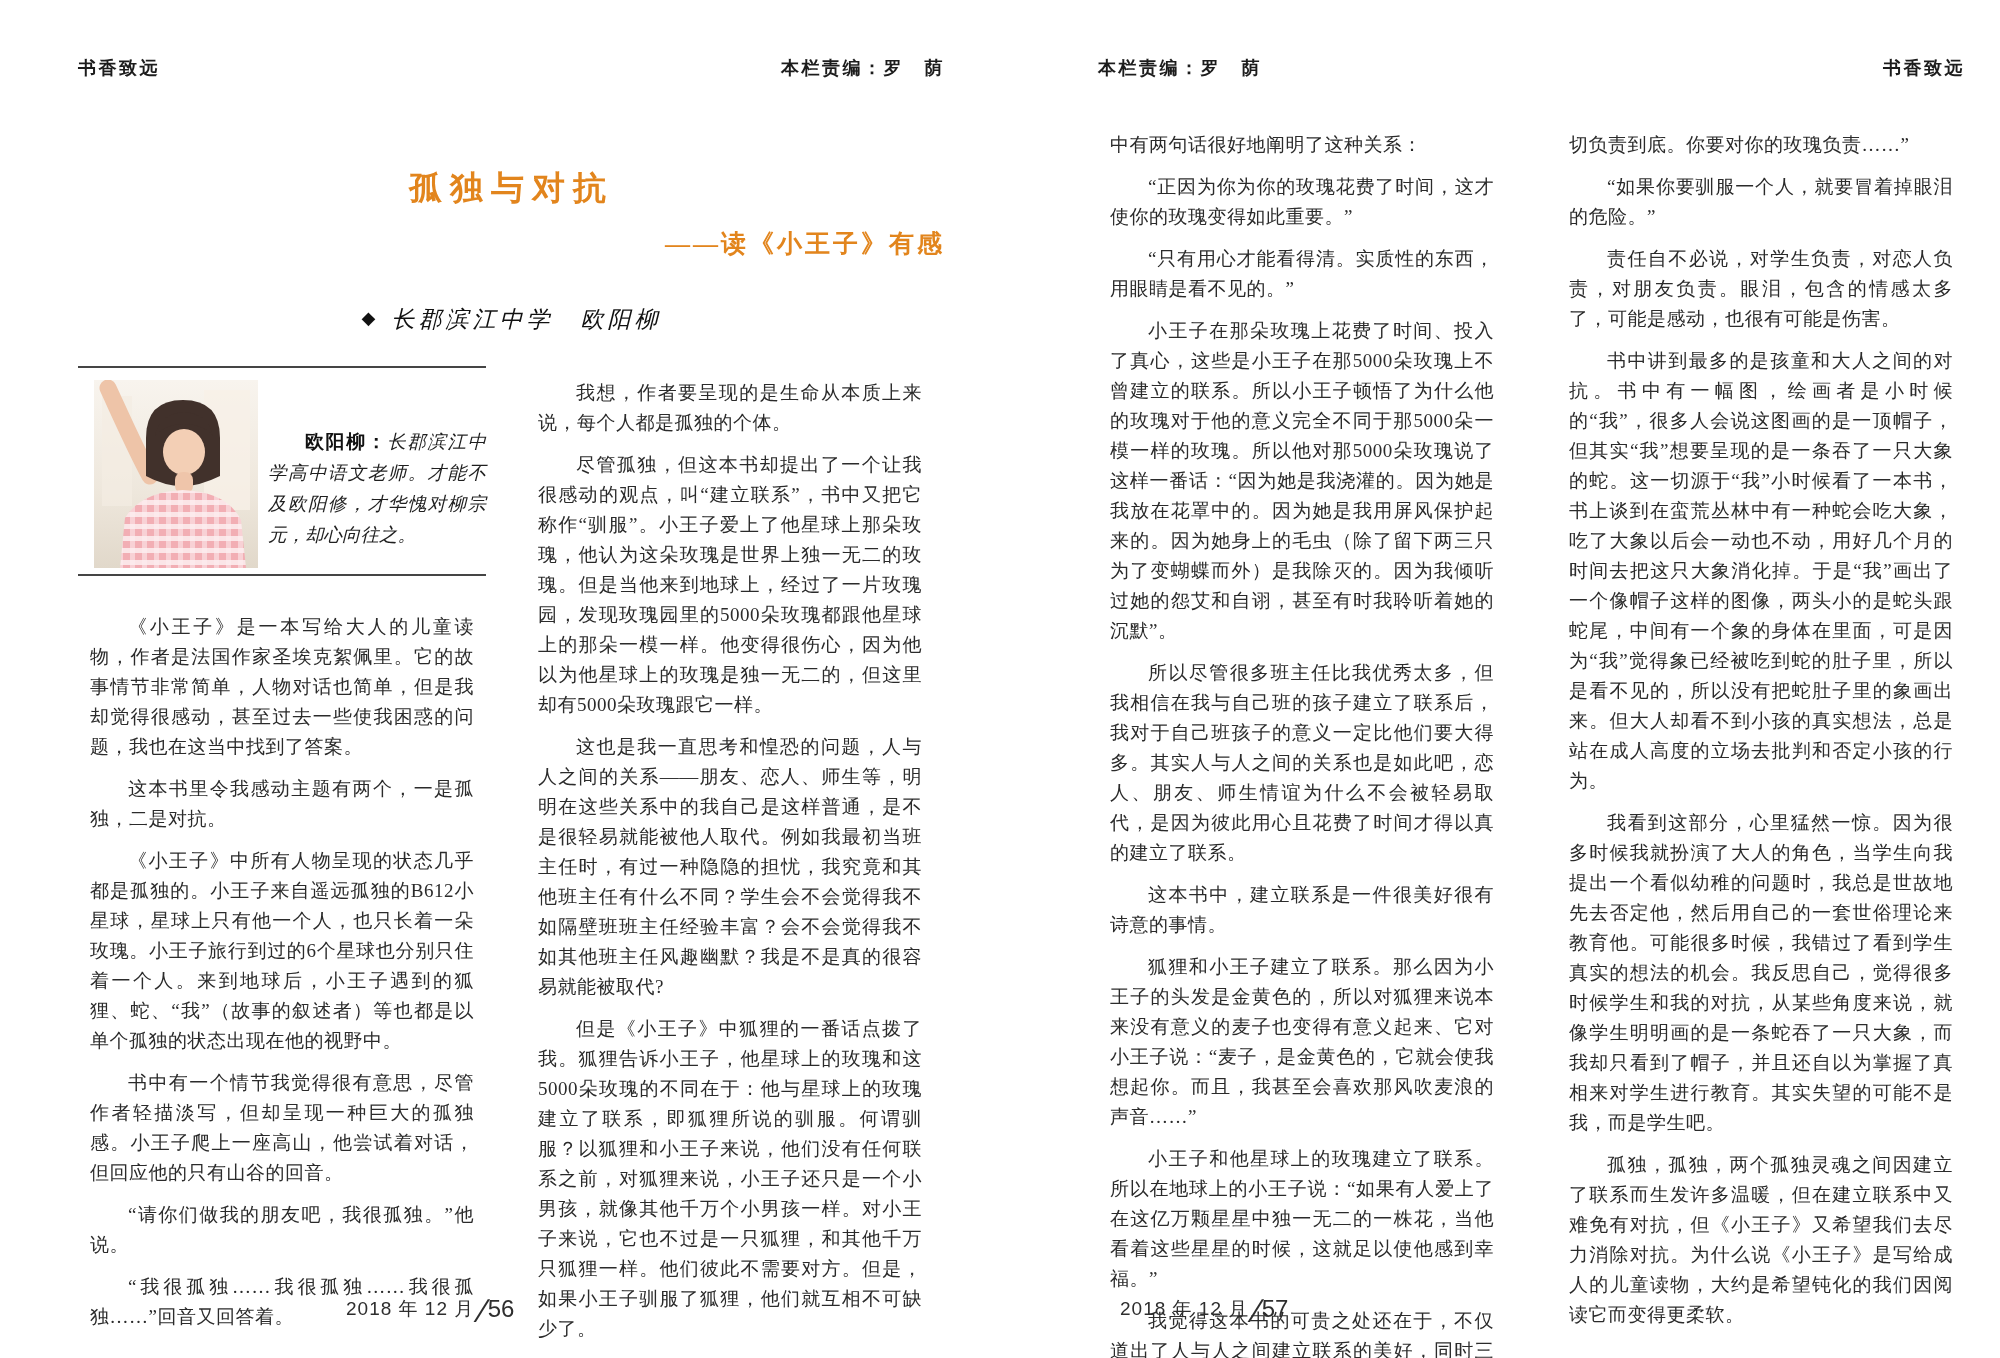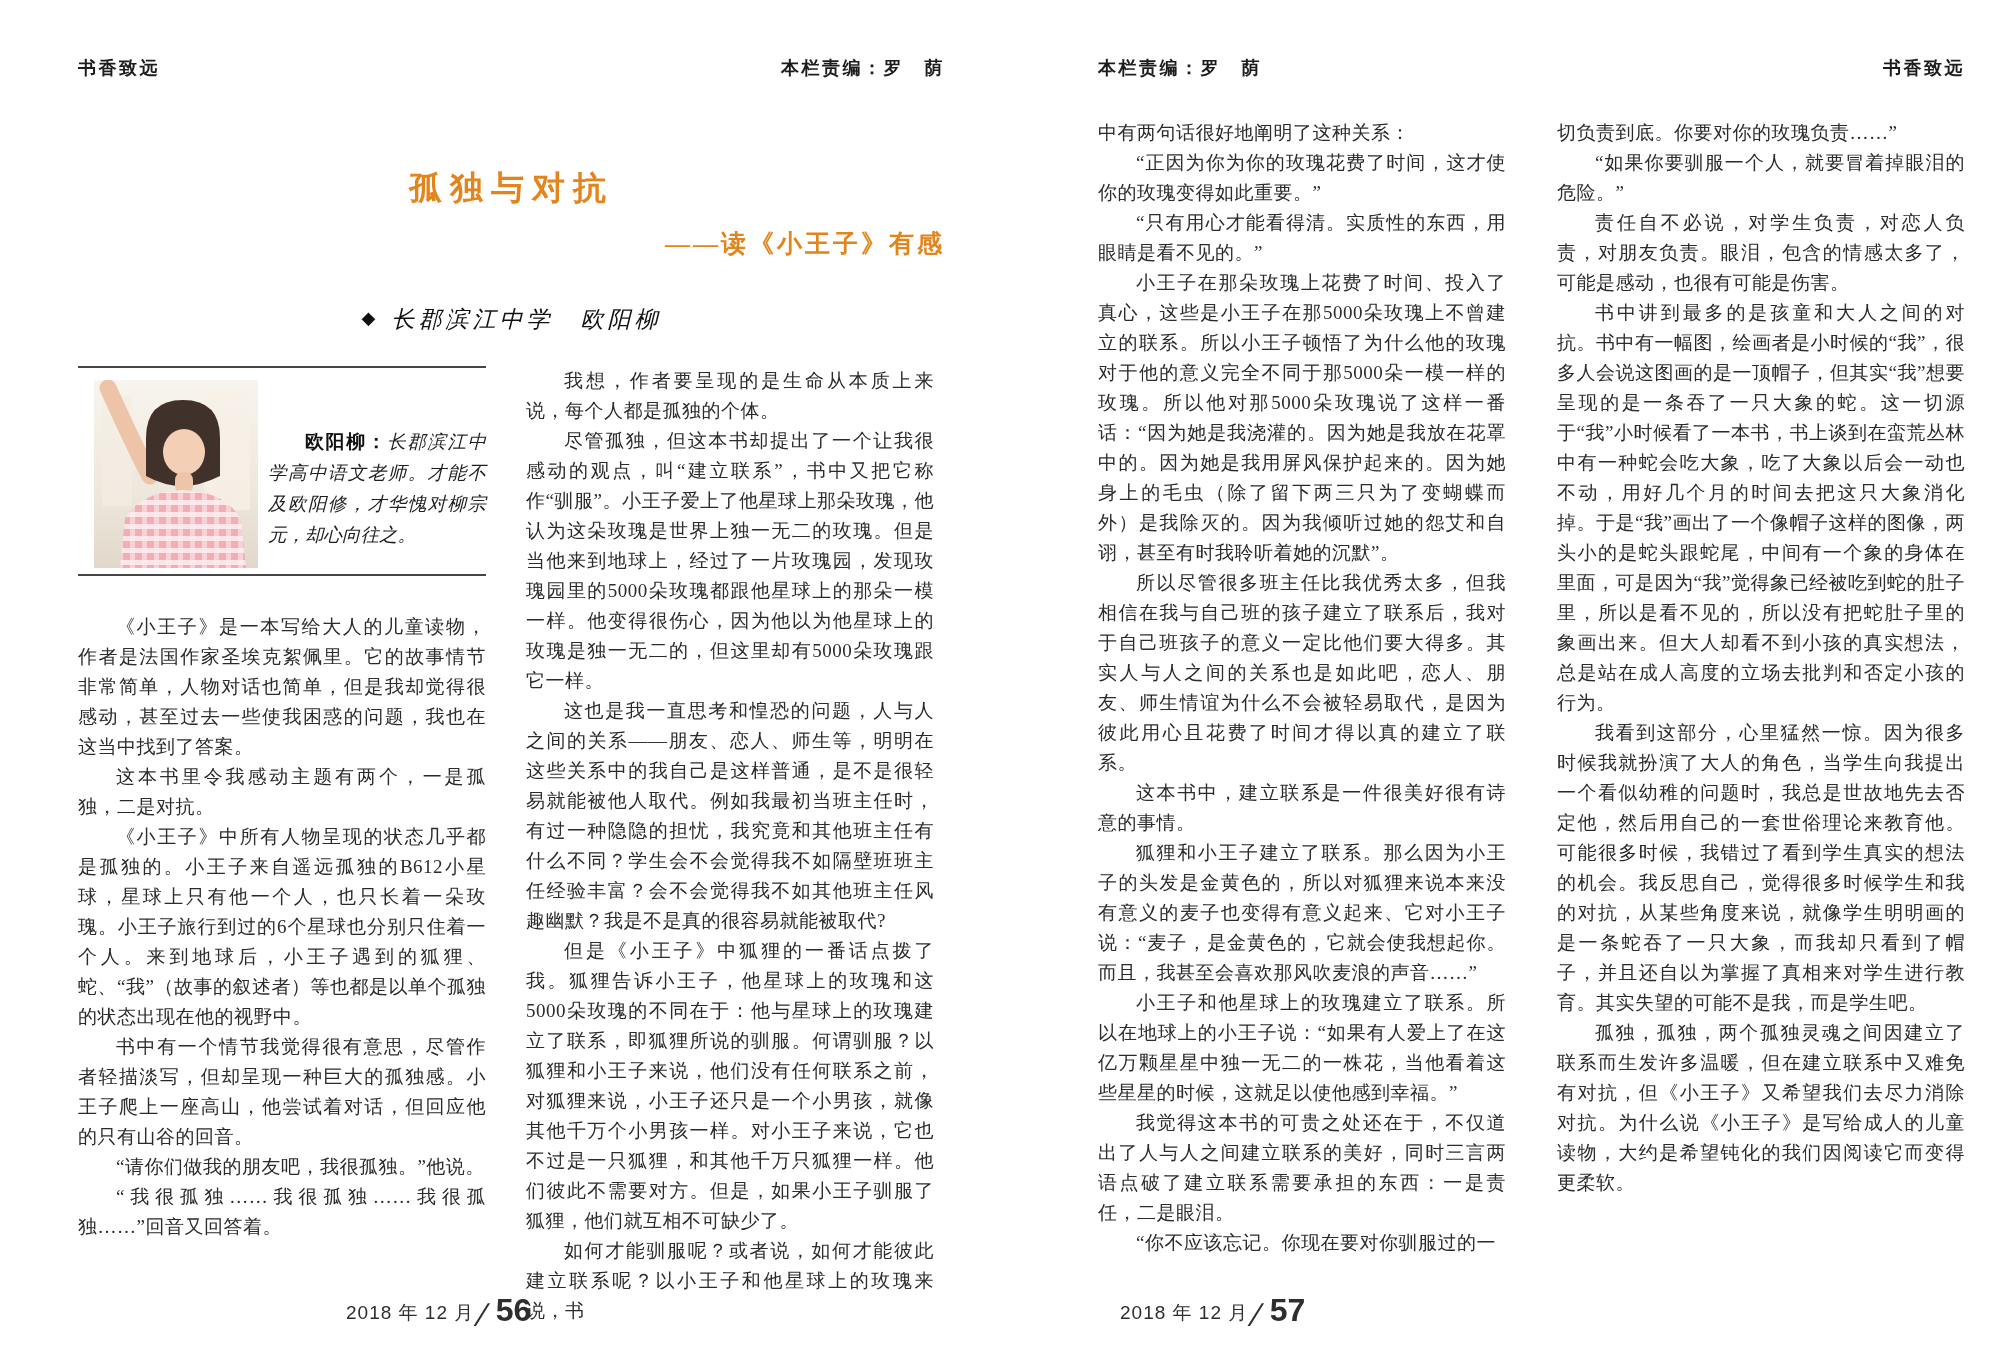--- a/index.html
+++ b/index.html
@@ -27,28 +27,28 @@
 
   .rule{height:2px;background:#454545;}
   .intro-row{display:flex;padding:12px 0 6px;}
   .photo{width:164px;height:188px;flex:none;margin-left:16px;display:block;}
   .caption{margin-left:10px;width:218px;padding-top:46px;font-size:18.5px;line-height:31px;
            font-style:italic;color:#1f1f1f;text-indent:2em;text-align:justify;}
   .cap-lead{font-style:normal;font-weight:700;font-family:"Liberation Sans","DejaVu Sans",sans-serif;font-size:19px;color:#111;}
 
   .col-body{text-align:justify;}
   .col1-body{margin-top:36px;}
-  .para{margin:0;font-size:19px;line-height:30px;letter-spacing:0.5px;text-indent:2em;}
+  .para{margin:12px;font-size:19px;line-height:30px;letter-spacing:0.5px;text-indent:2em;}
   .para.cont{text-indent:0;}
 
   .footer{position:absolute;top:1292px;font-family:"Liberation Sans","DejaVu Sans",sans-serif;
           color:#2e2e2e;white-space:nowrap;}
   .f-date{font-size:19px;letter-spacing:1px;}
   .f-slash{font-size:33px;font-weight:300;vertical-align:-7px;margin:0 1px 0 6px;}
-  .f-num{font-size:32px;vertical-align:-2px;margin-left:9px;font-weight:bold;}
+  .f-num{font-size:24px;vertical-align:-2px;margin-left:1px;}
   .footer-left{left:268px;}
   .footer-right{left:22px;}
 </style>
 </head>
 <body>
 
 <div class="sheet">
 
   <div class="page page-left">
     <div class="page-header">

